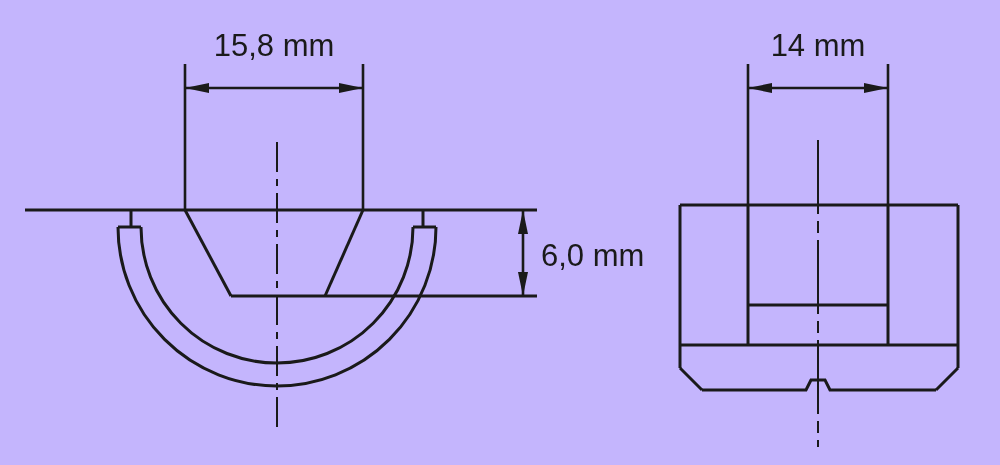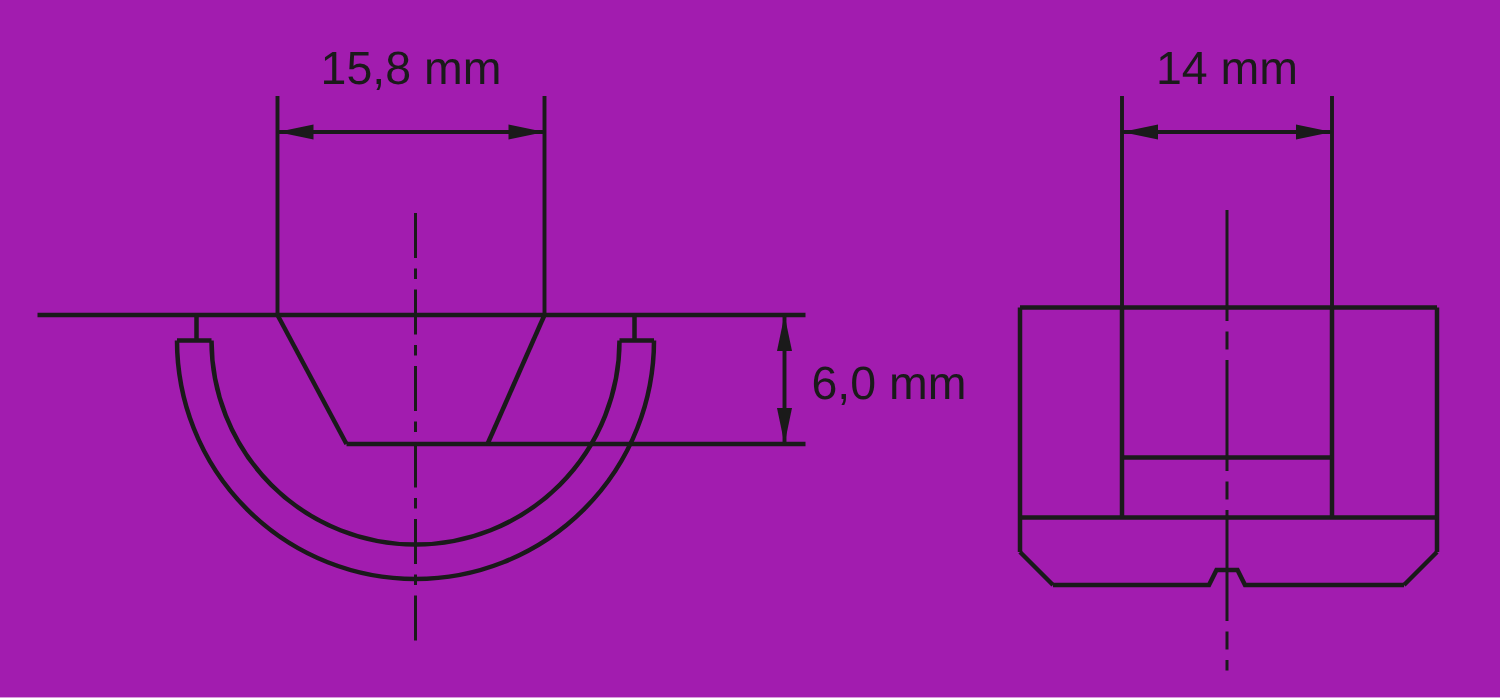--- a/index.html
+++ b/index.html
@@ -4,21 +4,21 @@
 <style>
   html, body {
     margin: 0;
     padding: 0;
     background: #ffffff;
   }
   .stage {
     position: relative;
     width: 1000px;
     height: 465px;
-    background: #a21caf;
+    background: #c4b5fd;
     font-family: "Liberation Sans", sans-serif;
   }
   svg { display: block; }
   .obj-line {
     fill: none;
     stroke: #1a1a1a;
     stroke-width: 3;
     stroke-linecap: butt;
     stroke-linejoin: miter;
   }

